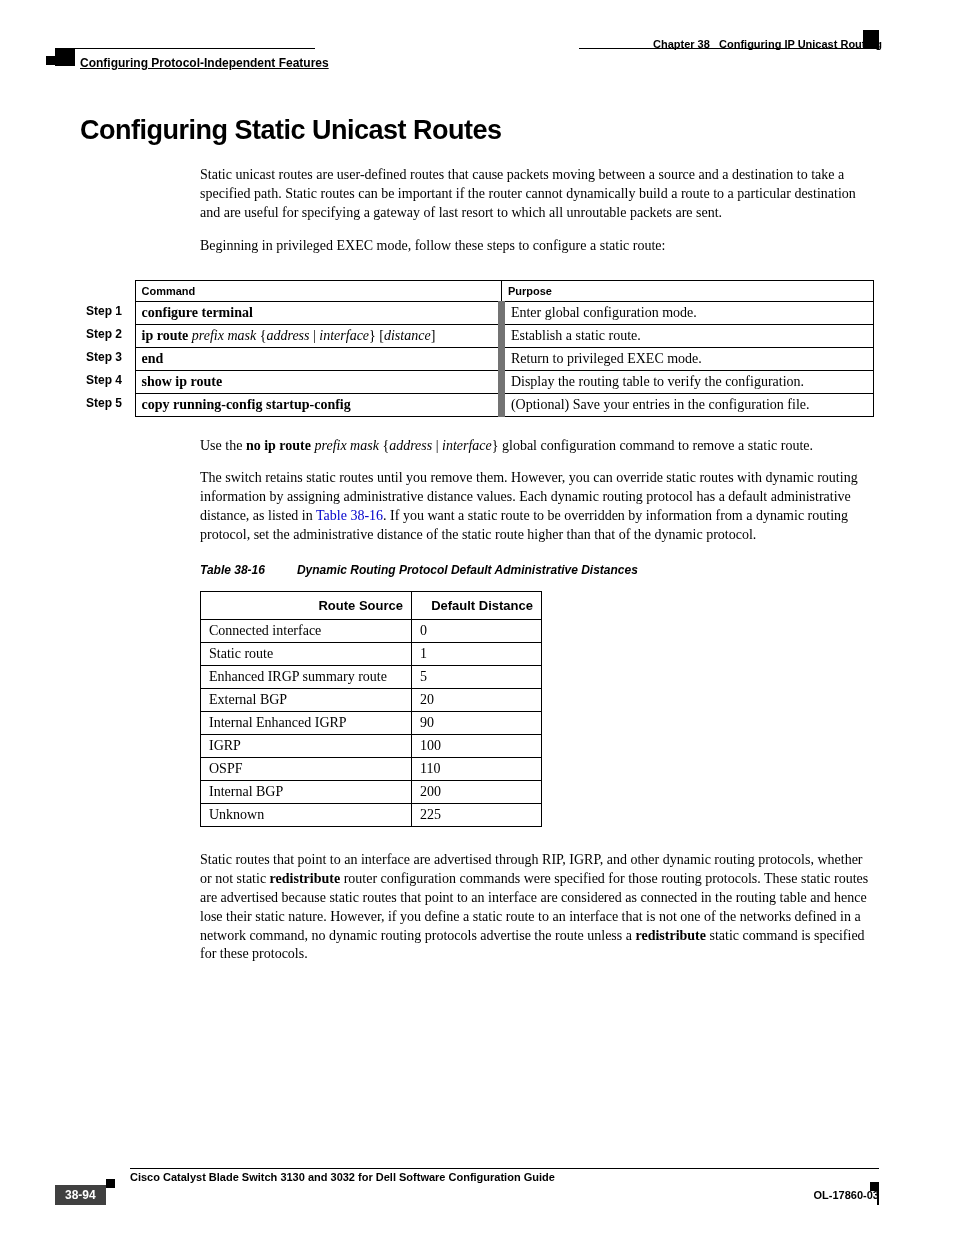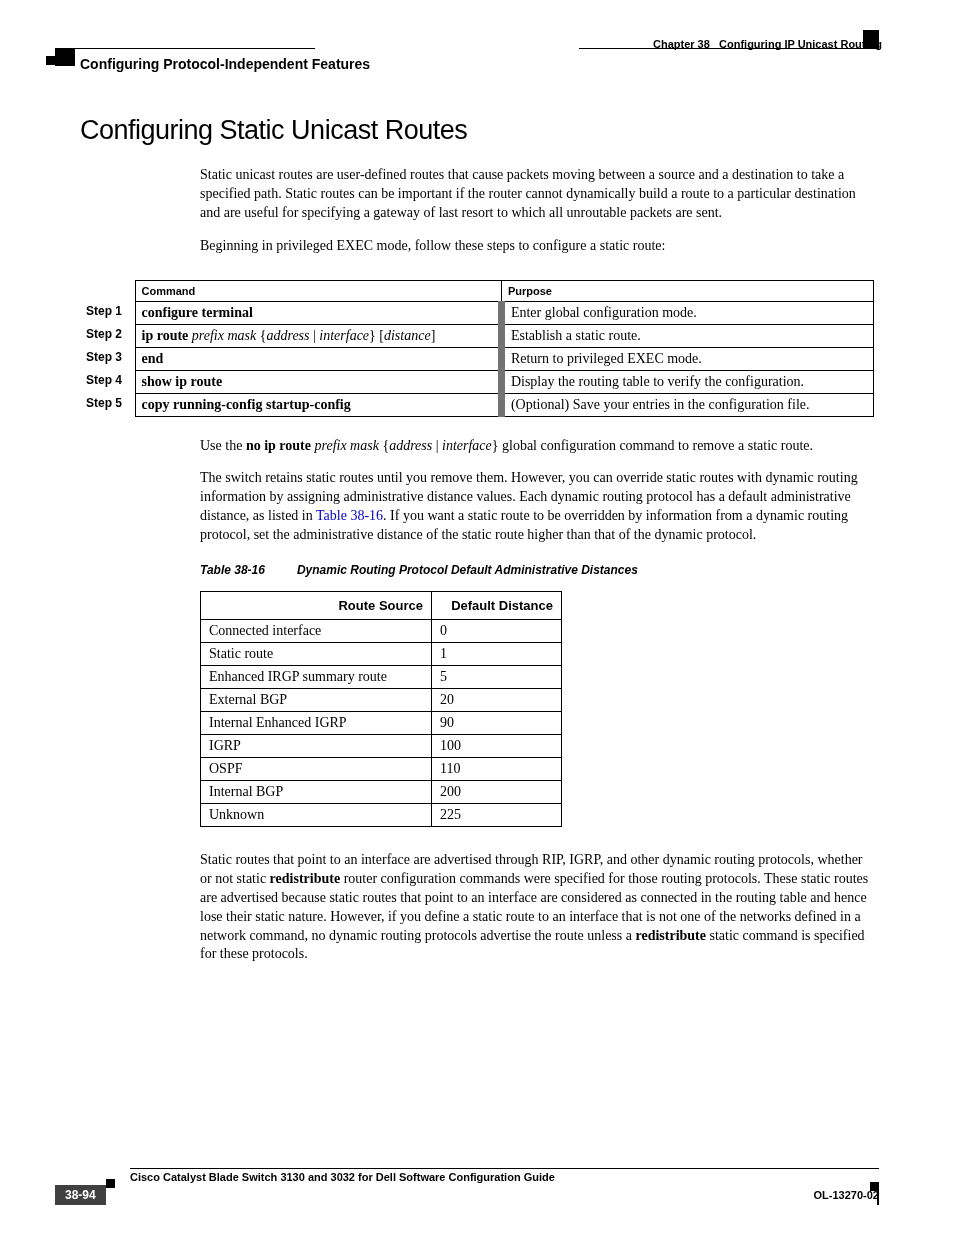--- a/index.html
+++ b/index.html
@@ -34,21 +34,22 @@
       width: 300px;
       height: 1px;
       background: #000;
     }
     .header-left {
       position: absolute;
       top: 56px;
       left: 80px;
       font-family: Arial, Helvetica, sans-serif;
       font-weight: bold;
-      font-size: 14px;
+      font-size: 12px;
+      text-decoration: underline;
     }
     .header-bar-left {
       position: absolute;
       top: 48px;
       left: 55px;
       width: 20px;
       height: 18px;
       background: #000;
     }
     .header-square-left {
@@ -68,21 +69,21 @@
       background: #000;
     }
     .content {
       position: absolute;
       top: 115px;
       left: 80px;
       right: 80px;
     }
     h1 {
       font-family: Arial, Helvetica, sans-serif;
-      font-weight: normal;
+      font-weight: bold;
       font-size: 27px;
       margin-bottom: 20px;
       letter-spacing: -0.5px;
     }
     .body-text {
       margin-left: 120px;
       font-size: 14px;
       line-height: 1.35;
       margin-bottom: 14px;
     }
@@ -149,21 +150,21 @@
       border-bottom: 1px solid #000;
       border-left: 1px solid #000;
     }
     table.dist-table th:last-child { border-right: 1px solid #000; }
     table.dist-table td {
       padding: 3px 8px;
       border-bottom: 1px solid #000;
       border-left: 1px solid #000;
     }
     table.dist-table td:last-child { border-right: 1px solid #000; }
-    table.dist-table td.rs { width: 231px; }
+    table.dist-table td.rs { width: 211px; }
     table.dist-table td.dd { width: 130px; }
     .footer {
       position: absolute;
       bottom: 30px;
       left: 55px;
       right: 75px;
     }
     .footer-line {
       border-top: 1px solid #000;
       margin-left: 75px;
@@ -341,17 +342,17 @@
     <span>Static routes that point to an interface are advertised through RIP, IGRP, and other dynamic routing protocols, whether or not static </span><span class="bold">redistribute</span><span> router configuration commands were specified for those routing protocols. These static routes are advertised because static routes that point to an interface are considered as connected in the routing table and hence lose their static nature. However, if you define a static route to an interface that is not one of the networks defined in a network command, no dynamic routing protocols advertise the route unless a </span><span class="bold">redistribute</span><span> static command is specified for these protocols.</span>
   </p>
 </div>
 
 <div class="footer">
   <div class="footer-line"></div>
   <div class="footer-title">Cisco Catalyst Blade Switch 3130 and 3032 for Dell Software Configuration Guide</div>
   <div class="footer-bottom">
     <div class="page-badge">38-94</div>
     <div class="page-square"></div>
-    <div class="footer-right">OL-13270-02</div>
+    <div class="footer-right">OL-17860-03</div>
   </div>
   <div class="footer-right-square"></div>
   <div class="footer-right-bar"></div>
 </div>
 
 </body></html>

